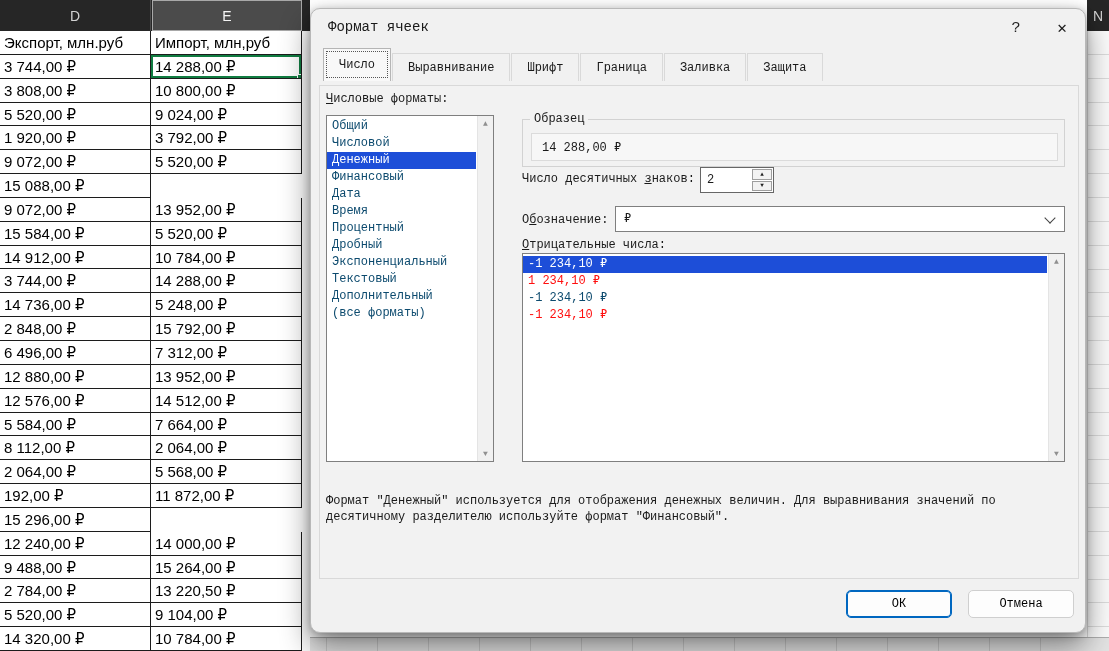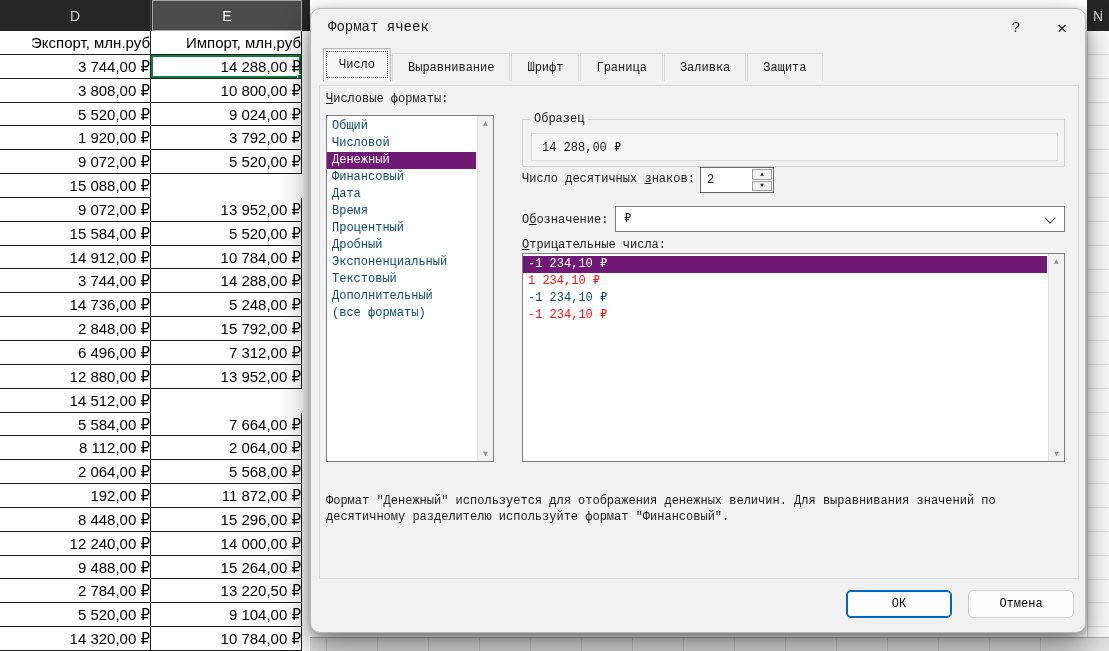--- a/index.html
+++ b/index.html
@@ -10,21 +10,21 @@
   .col-band { position:absolute; left:0; top:0; width:310px; height:31px; background:#262626; }
   .colhdr { position:absolute; top:0; height:31px; color:#d2d2d2; font-size:14px;
             display:flex; align-items:center; justify-content:center; }
   .colhdr.d { left:0; width:151px; border-right:1px solid #4a4a4a; }
   .colhdr.e { left:152px; width:150px; background:#4b4b4b; color:#f5f5f5;
               outline:1px solid #a8a8a8; outline-offset:-1px; }
   .grid { position:absolute; left:0; top:31px; width:303px; }
   .grow { display:flex; height:23.85px; }
   .gcell { width:151px; height:100%; background:#fff; border-right:1px solid #1c1c1c;
            border-bottom:1px solid #1c1c1c; font-size:15px; color:#000;
-           padding-left:4px; line-height:23.4px; white-space:nowrap; overflow:hidden; position:relative;text-align:right; }
+           padding-left:4px; line-height:23.4px; white-space:nowrap; overflow:hidden; position:relative; }
   .gcell.sel { box-shadow: inset 0 0 0 2px #107c41; }
   .fill-handle { position:absolute; right:-3px; bottom:-3px; width:7px; height:7px;
                  background:#107c41; border:1px solid #fff; z-index:3; }
   .sliver { position:absolute; left:303px; top:31px; width:7px; height:620px; background:#fdfdfd; }
   .right-strip { position:absolute; left:1087px; top:0; width:22px; height:651px; }
   .n-hdr { position:absolute; left:0; top:0; width:22px; height:31px; background:#262626;
            color:#d2d2d2; font-size:14px; display:flex; align-items:center; justify-content:center; }
   .n-cells { position:absolute; left:0; top:31px; width:22px; height:620px; background:#fbfbfb;
              border-left:1px solid #d9d9d9;
              background-image:repeating-linear-gradient(180deg, transparent 0 22.85px, #dcdcdc 22.85px 23.85px); }
@@ -52,21 +52,21 @@
               border:1px solid #d9d9d9; background:#f2f2f2; }
 
   .lbl { position:absolute; font-size:12px; white-space:nowrap; }
   .key { text-decoration:underline; }
 
   .listbox { position:absolute; background:#fff; border:1px solid #7f7f7f; overflow:hidden; }
   .lb-formats { left:14px; top:100px; width:168px; height:347px; }
   .lb-neg { left:210px; top:238px; width:543px; height:209px; }
   .lb-inner { position:absolute; left:0; top:2px; right:17px; }
   .lb-item { height:17px; line-height:17px; padding-left:5px; font-size:12px; color:#0c4a6e; white-space:nowrap; }
-  .lb-item.sel { background:#701a75; color:#fff; }
+  .lb-item.sel { background:#1d4ed8; color:#fff; }
   .lb-item.red { color:#ff0f0f; }
   .vscroll { position:absolute; top:0; right:0; bottom:0; width:16px; background:#f1f1f1; border-left:1px solid #e4e4e4; }
   .vscroll .up, .vscroll .dn { position:absolute; left:0; width:100%; text-align:center; font-size:8px; color:#909090; }
   .vscroll .up { top:3px; } .vscroll .dn { bottom:3px; }
 
   .groupbox { position:absolute; left:210px; top:104px; width:543px; height:48px; border:1px solid #d2d2d2; }
   .groupbox .legend { position:absolute; left:7px; top:-8px; background:#f2f2f2; padding:0 4px; font-size:12px; }
   .sample-panel { position:absolute; left:8px; top:13px; width:527px; height:28px; background:#f7f7f7;
                   border:1px solid #dbdbdb; display:flex; align-items:center; padding-left:10px; font-size:12px; }
 
@@ -151,40 +151,40 @@
       </div>
       <div class="grow">
         <div class="gcell">6 496,00 ₽</div>
         <div class="gcell">7 312,00 ₽</div>
       </div>
       <div class="grow">
         <div class="gcell">12 880,00 ₽</div>
         <div class="gcell">13 952,00 ₽</div>
       </div>
       <div class="grow">
+        <div class="gcell">12 576,00 ₽</div>
         <div class="gcell">14 512,00 ₽</div>
       </div>
       <div class="grow">
         <div class="gcell">5 584,00 ₽</div>
         <div class="gcell">7 664,00 ₽</div>
       </div>
       <div class="grow">
         <div class="gcell">8 112,00 ₽</div>
         <div class="gcell">2 064,00 ₽</div>
       </div>
       <div class="grow">
         <div class="gcell">2 064,00 ₽</div>
         <div class="gcell">5 568,00 ₽</div>
       </div>
       <div class="grow">
         <div class="gcell">192,00 ₽</div>
         <div class="gcell">11 872,00 ₽</div>
       </div>
       <div class="grow">
-        <div class="gcell">8 448,00 ₽</div>
         <div class="gcell">15 296,00 ₽</div>
       </div>
       <div class="grow">
         <div class="gcell">12 240,00 ₽</div>
         <div class="gcell">14 000,00 ₽</div>
       </div>
       <div class="grow">
         <div class="gcell">9 488,00 ₽</div>
         <div class="gcell">15 264,00 ₽</div>
       </div>

